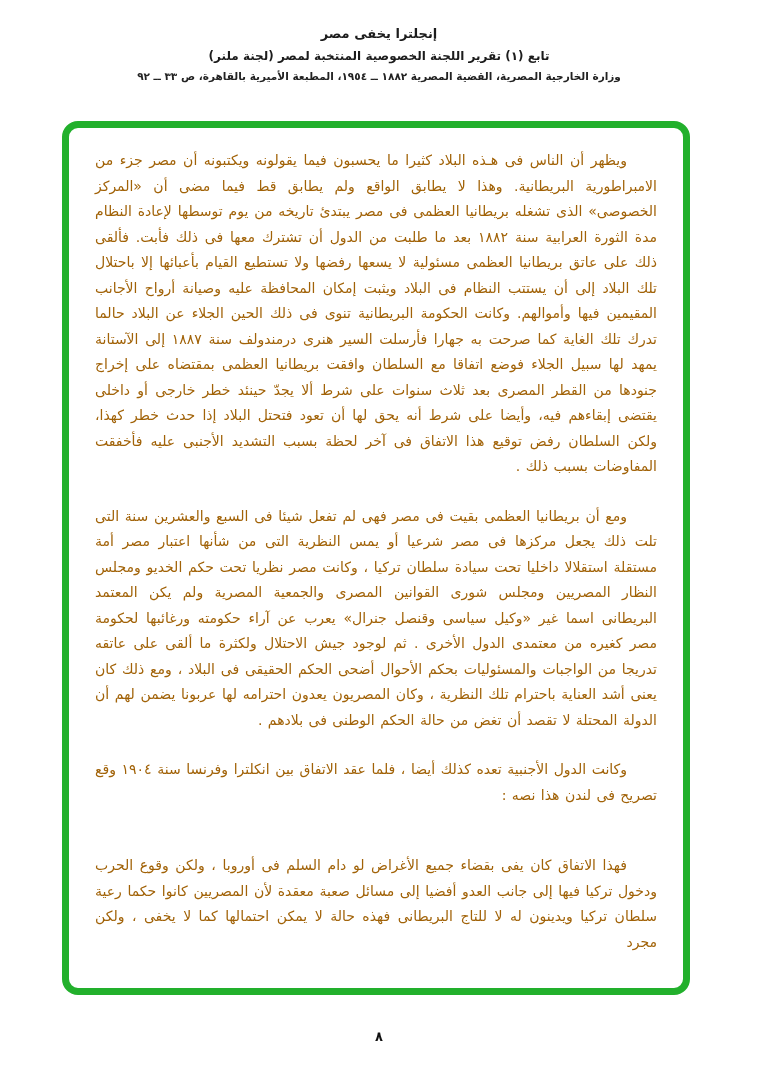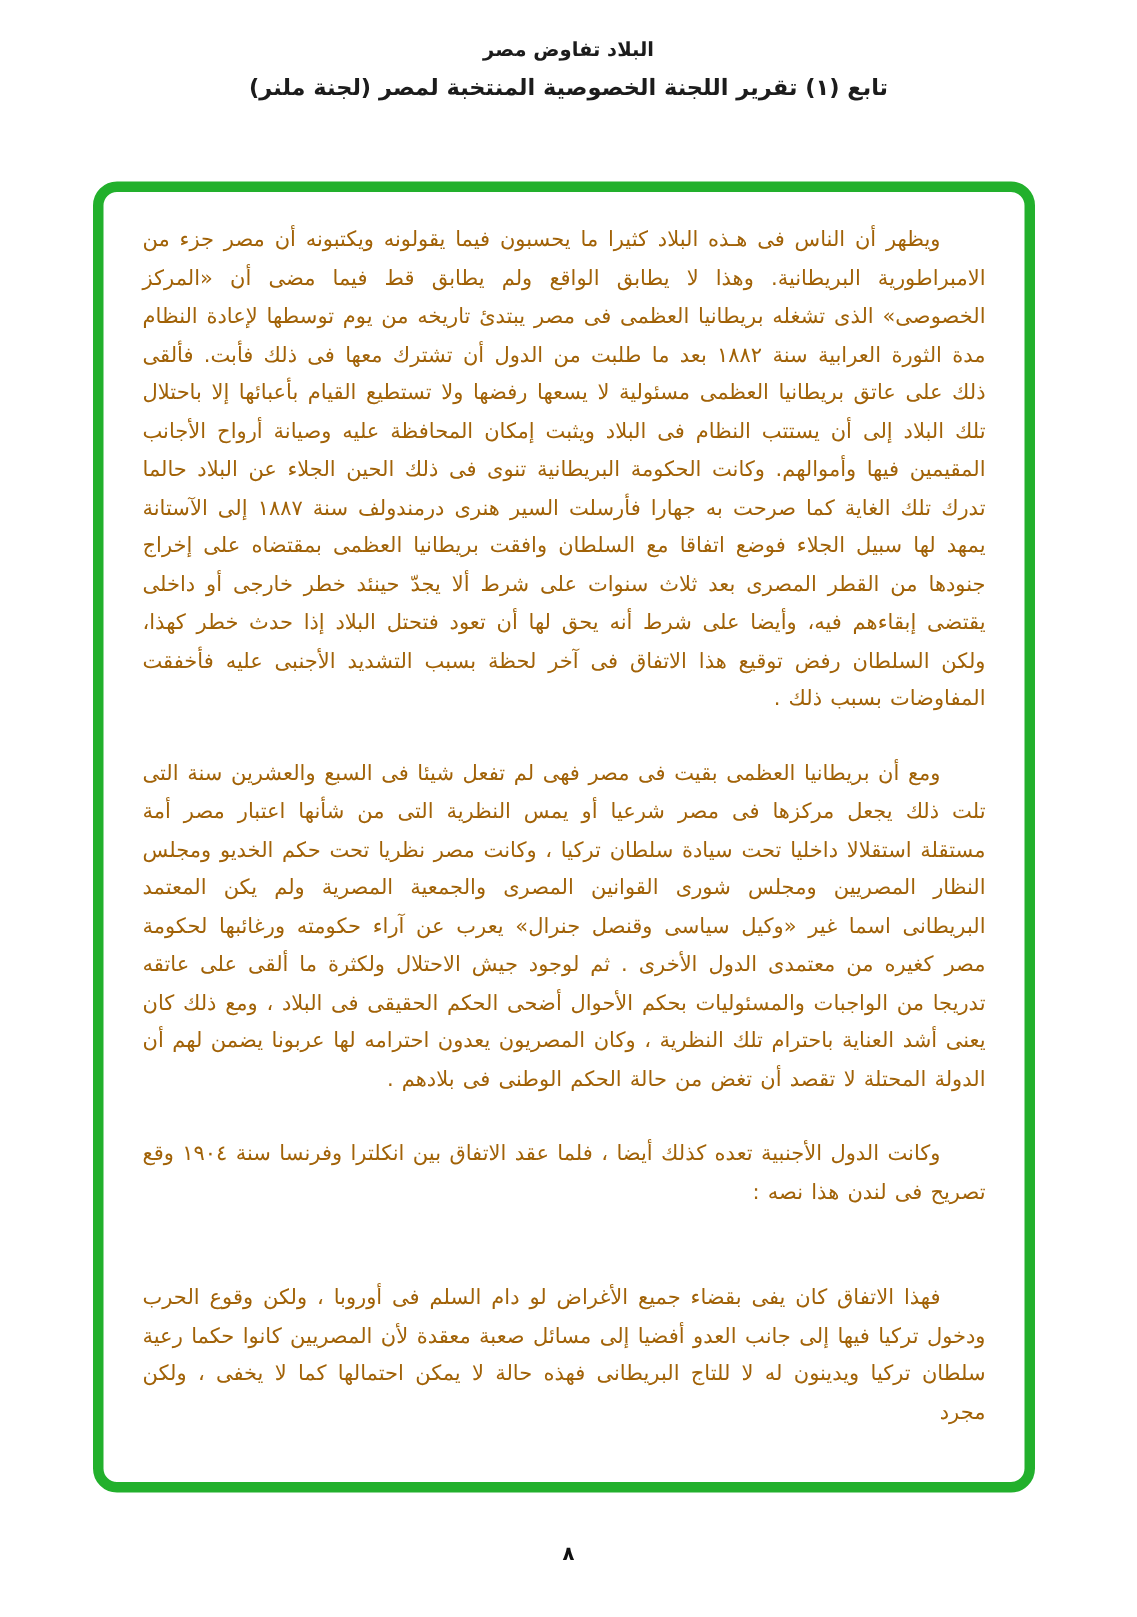--- a/index.html
+++ b/index.html
@@ -23,21 +23,21 @@
     padding-top: 26px;
     direction: rtl;
   }
   .doc-header .title {
     font-size: 13px;
     font-weight: bold;
     letter-spacing: 0.5px;
     margin: 0 0 8px 0;
   }
   .doc-header .subtitle {
-    font-size: 15px;
+    font-size: 12px;
     font-weight: bold;
     margin: 0 0 7px 0;
   }
   .doc-header .source {
     font-size: 10.5px;
     font-weight: bold;
     margin: 0;
     color: #222;
   }
   .text-frame {
@@ -76,22 +76,23 @@
     font-weight: bold;
     color: #111;
   }
 </style>
 </head>
 <body>
 
 <div class="page">
 
   <div class="doc-header">
-    <p class="title">البلاد تفاوض مصر</p>
+    <p class="title">إنجلترا يخفى مصر</p>
     <p class="subtitle">تابع (١) تقرير اللجنة الخصوصية المنتخبة لمصر (لجنة ملنر)</p>
+    <p class="source">وزارة الخارجية المصرية، القضية المصرية ١٨٨٢ ــ ١٩٥٤، المطبعة الأميرية بالقاهرة، ص ٣٣ ــ ٩٢</p>
   </div>
 
   <div class="text-frame">
     <p>ويظهر أن الناس فى هـذه البلاد كثيرا ما يحسبون فيما يقولونه ويكتبونه أن مصر جزء من الامبراطورية البريطانية. وهذا لا يطابق الواقع ولم يطابق قط فيما مضى أن «المركز الخصوصى» الذى تشغله بريطانيا العظمى فى مصر يبتدئ تاريخه من يوم توسطها لإعادة النظام مدة الثورة العرابية سنة ١٨٨٢ بعد ما طلبت من الدول أن تشترك معها فى ذلك فأبت. فألقى ذلك على عاتق بريطانيا العظمى مسئولية لا يسعها رفضها ولا تستطيع القيام بأعبائها إلا باحتلال تلك البلاد إلى أن يستتب النظام فى البلاد ويثبت إمكان المحافظة عليه وصيانة أرواح الأجانب المقيمين فيها وأموالهم. وكانت الحكومة البريطانية تنوى فى ذلك الحين الجلاء عن البلاد حالما تدرك تلك الغاية كما صرحت به جهارا فأرسلت السير هنرى درمندولف سنة ١٨٨٧ إلى الآستانة يمهد لها سبيل الجلاء فوضع اتفاقا مع السلطان وافقت بريطانيا العظمى بمقتضاه على إخراج جنودها من القطر المصرى بعد ثلاث سنوات على شرط ألا يجدّ حينئد خطر خارجى أو داخلى يقتضى إبقاءهم فيه، وأيضا على شرط أنه يحق لها أن تعود فتحتل البلاد إذا حدث خطر كهذا، ولكن السلطان رفض توقيع هذا الاتفاق فى آخر لحظة بسبب التشديد الأجنبى عليه فأخفقت المفاوضات بسبب ذلك .</p>
     <p>ومع أن بريطانيا العظمى بقيت فى مصر فهى لم تفعل شيئا فى السبع والعشرين سنة التى تلت ذلك يجعل مركزها فى مصر شرعيا أو يمس النظرية التى من شأنها اعتبار مصر أمة مستقلة استقلالا داخليا تحت سيادة سلطان تركيا ، وكانت مصر نظريا تحت حكم الخديو ومجلس النظار المصريين ومجلس شورى القوانين المصرى والجمعية المصرية ولم يكن المعتمد البريطانى اسما غير «وكيل سياسى وقنصل جنرال» يعرب عن آراء حكومته ورغائبها لحكومة مصر كغيره من معتمدى الدول الأخرى . ثم لوجود جيش الاحتلال ولكثرة ما ألقى على عاتقه تدريجا من الواجبات والمسئوليات بحكم الأحوال أضحى الحكم الحقيقى فى البلاد ، ومع ذلك كان يعنى أشد العناية باحترام تلك النظرية ، وكان المصريون يعدون احترامه لها عربونا يضمن لهم أن الدولة المحتلة لا تقصد أن تغض من حالة الحكم الوطنى فى بلادهم .</p>
     <p>وكانت الدول الأجنبية تعده كذلك أيضا ، فلما عقد الاتفاق بين انكلترا وفرنسا سنة ١٩٠٤ وقع تصريح فى لندن هذا نصه :</p>
     <p>فهذا الاتفاق كان يفى بقضاء جميع الأغراض لو دام السلم فى أوروبا ، ولكن وقوع الحرب ودخول تركيا فيها إلى جانب العدو أفضيا إلى مسائل صعبة معقدة لأن المصريين كانوا حكما رعية سلطان تركيا ويدينون له لا للتاج البريطانى فهذه حالة لا يمكن احتمالها كما لا يخفى ، ولكن مجرد</p>
   </div>
 
   <div class="page-footer">٨</div>

